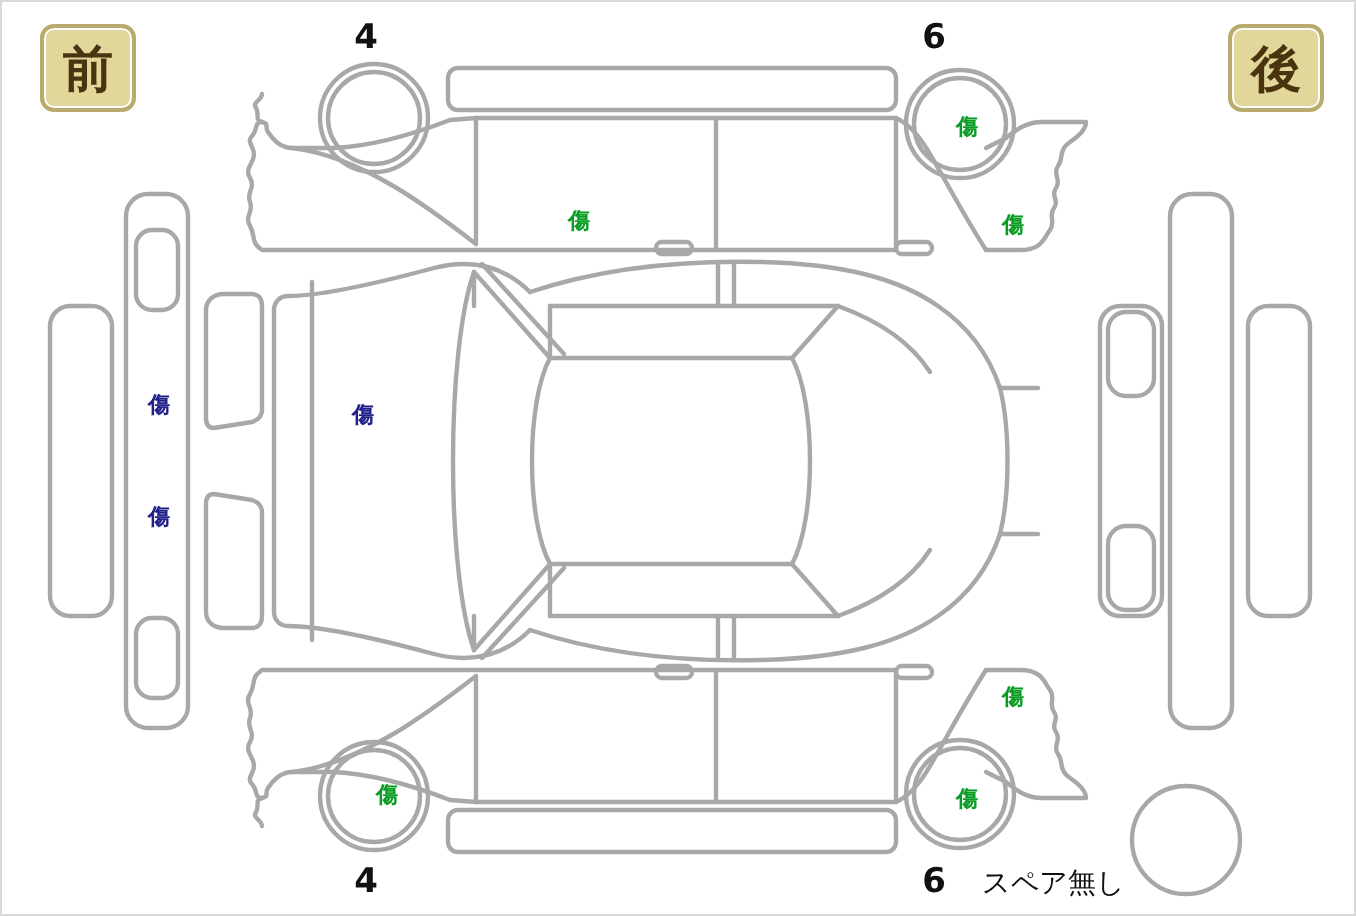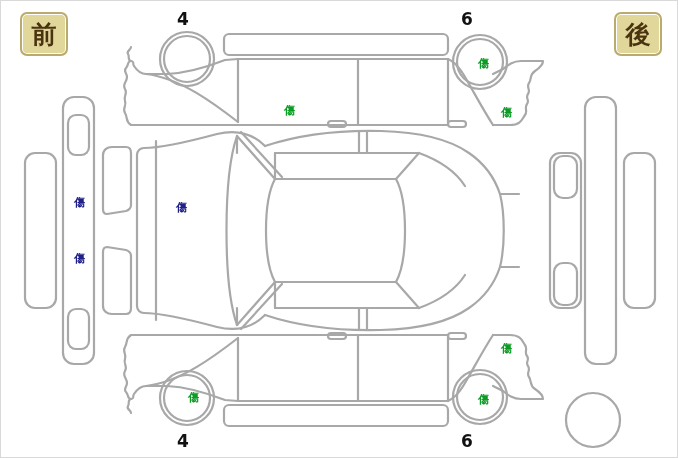--- a/index.html
+++ b/index.html
@@ -230,20 +230,21 @@
   </svg>
 
   <div class="dir-badge" id="dir-front">前</div>
   <div class="dir-badge" id="dir-rear">後</div>
 
   <div class="wheel-num" id="wn-fl">4</div>
   <div class="wheel-num" id="wn-fr">6</div>
   <div class="wheel-num" id="wn-rl">4</div>
   <div class="wheel-num" id="wn-rr">6</div>
 
+  <div class="spare-label">スペア無し</div>
 
   <div id="marks-layer">
       <div class="mark mark-green" style="left: 283px; top: 104px;">傷</div>
       <div class="mark mark-green" style="left: 500px; top: 106px;">傷</div>
       <div class="mark mark-green" style="left: 477px; top: 57px;">傷</div>
       <div class="mark mark-blue" style="left: 73px; top: 196px;">傷</div>
       <div class="mark mark-blue" style="left: 73px; top: 252px;">傷</div>
       <div class="mark mark-blue" style="left: 175px; top: 201px;">傷</div>
       <div class="mark mark-green" style="left: 500px; top: 342px;">傷</div>
       <div class="mark mark-green" style="left: 477px; top: 393px;">傷</div>

